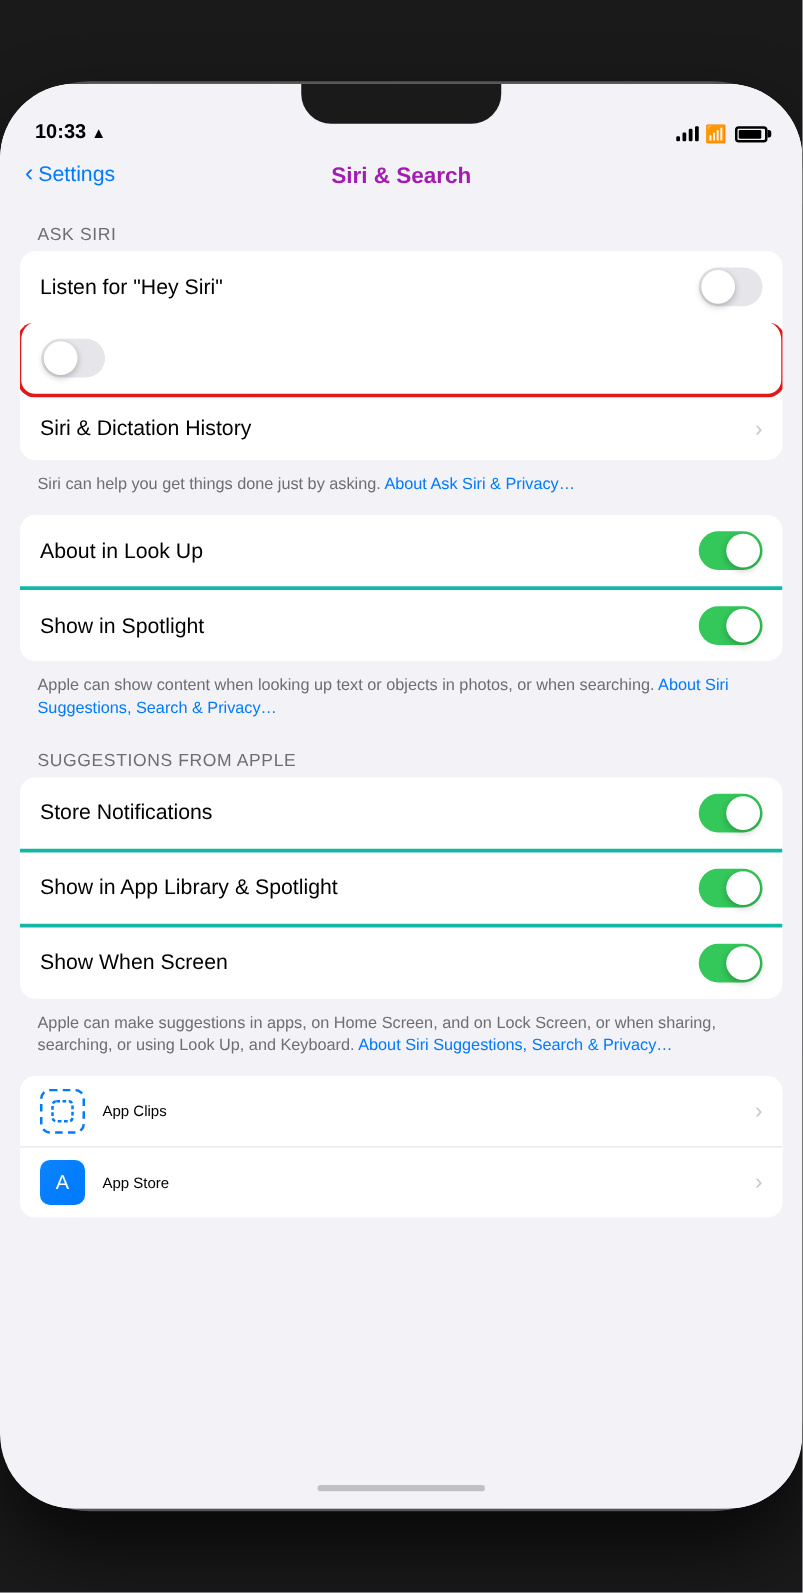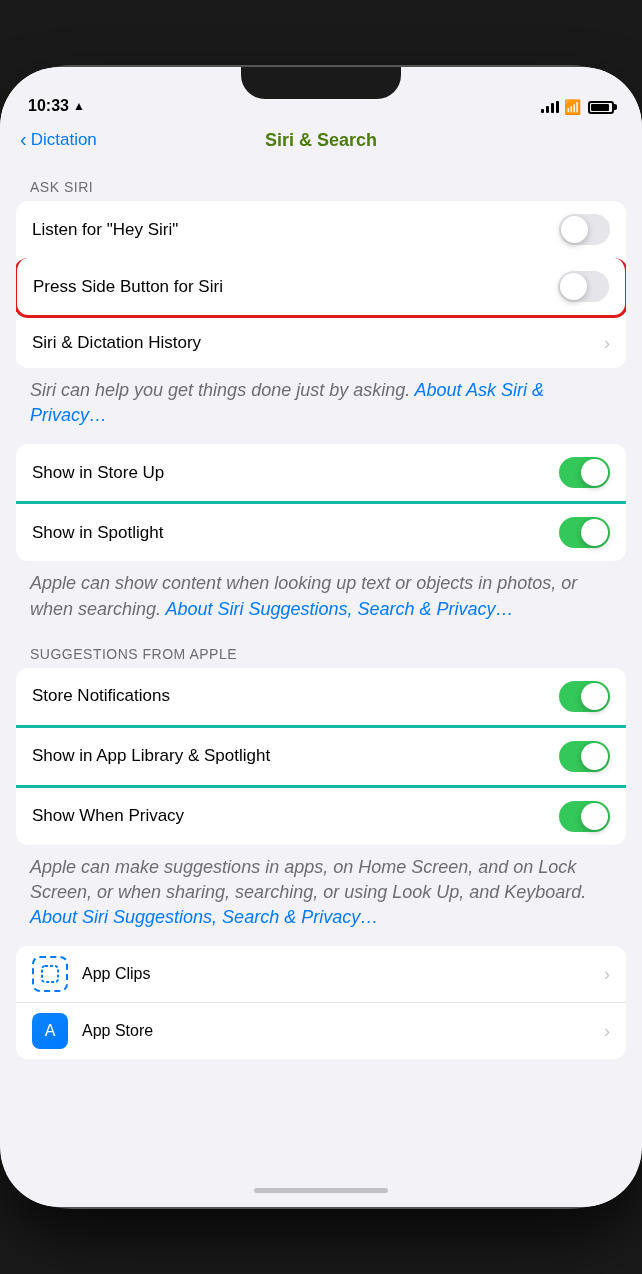--- a/index.html
+++ b/index.html
@@ -137,46 +137,45 @@
       font-size: 20px;
       font-weight: 300;
       margin-top: -1px;
     }
     .nav-title {
       position: absolute;
       left: 50%;
       transform: translateX(-50%);
       font-size: 18px;
       font-weight: 600;
-      color: #4d7c0f;
+      color: #a21caf;
     }
 
     
     .content {
       flex: 1;
       overflow-y: auto;
       padding: 8px 16px 20px;
     }
     .content::-webkit-scrollbar { display: none; }
 
     
     .section-label {
       font-size: 14px;
       font-weight: 400;
       color: #6d6d72;
       text-transform: uppercase;
       letter-spacing: 0.5px;
       padding: 8px 14px 6px;
     }
     .section-footer {
-      font-size: 18px;
+      font-size: 13px;
       color: #6d6d72;
       padding: 8px 14px 16px;
       line-height: 1.4;
-      font-style: italic;
     }
     .section-footer a {
       color: #007aff;
     }
 
     
     .card-group {
       background: #fff;
       border-radius: 12px;
       overflow: hidden;
@@ -266,21 +265,21 @@
       justify-content: center;
     }
     .app-clips-icon {
       border: 2.5px dashed #007aff;
       background: transparent;
     }
     .app-store-icon {
       background: linear-gradient(135deg, #0a84ff, #007aff);
     }
     .app-name {
-      font-size: 16px;
+      font-size: 12px;
       color: #000;
       flex: 1;
     }
 
     
     .home-indicator {
       height: 34px;
       display: flex;
       align-items: center;
       justify-content: center;
@@ -323,59 +322,58 @@
           <span class="wifi-icon">📶</span>
           <div class="battery-icon">
             <div class="battery-fill"></div>
           </div>
         </div>
       </div>
 
       <div class="nav-bar">
         <div class="back-btn">
           <span class="back-chevron">‹</span>
-          <span>Dictation</span>
+          <span>Settings</span>
         </div>
         <div class="nav-title">Siri &amp; Search</div>
       </div>
 
       <div class="content">
 
         <div class="section-label">ASK SIRI</div>
         <div class="card-group">
 
           <div class="card-row">
             <span class="card-row-label">Listen for "Hey Siri"</span>
             <div class="toggle off">
               <div class="toggle-knob"></div>
             </div>
           </div>
 
           <div style="position:relative; margin: 2px 0;">
             <div class="card-row highlighted-row" style="background:#fff; border-top: none;">
-              <span class="card-row-label">Press Side Button for Siri</span>
               <div class="toggle off">
                 <div class="toggle-knob"></div>
               </div>
             </div>
           </div>
 
           <div class="card-row">
             <span class="card-row-label">Siri &amp; Dictation History</span>
             <span class="card-row-chevron">›</span>
           </div>
 
         </div>
         <div class="section-footer">
           Siri can help you get things done just by asking. <a>About Ask Siri &amp; Privacy…</a>
         </div>
 
         <div class="card-group">
           <div class="card-row">
-            <span class="card-row-label">Show in Store Up</span>
+            <span class="card-row-label">About in Look Up</span>
             <div class="toggle on">
               <div class="toggle-knob"></div>
             </div>
           </div>
           <div class="card-row">
             <span class="card-row-label">Show in Spotlight</span>
             <div class="toggle on">
               <div class="toggle-knob"></div>
             </div>
           </div>
@@ -392,21 +390,21 @@
               <div class="toggle-knob"></div>
             </div>
           </div>
           <div class="card-row">
             <span class="card-row-label">Show in App Library &amp; Spotlight</span>
             <div class="toggle on">
               <div class="toggle-knob"></div>
             </div>
           </div>
           <div class="card-row">
-            <span class="card-row-label">Show When Privacy</span>
+            <span class="card-row-label">Show When Screen</span>
             <div class="toggle on">
               <div class="toggle-knob"></div>
             </div>
           </div>
         </div>
         <div class="section-footer">
           Apple can make suggestions in apps, on Home Screen, and on Lock Screen, or when sharing, searching, or using Look Up, and Keyboard. <a>About Siri Suggestions, Search &amp; Privacy…</a>
         </div>
 
         <div class="card-group">

